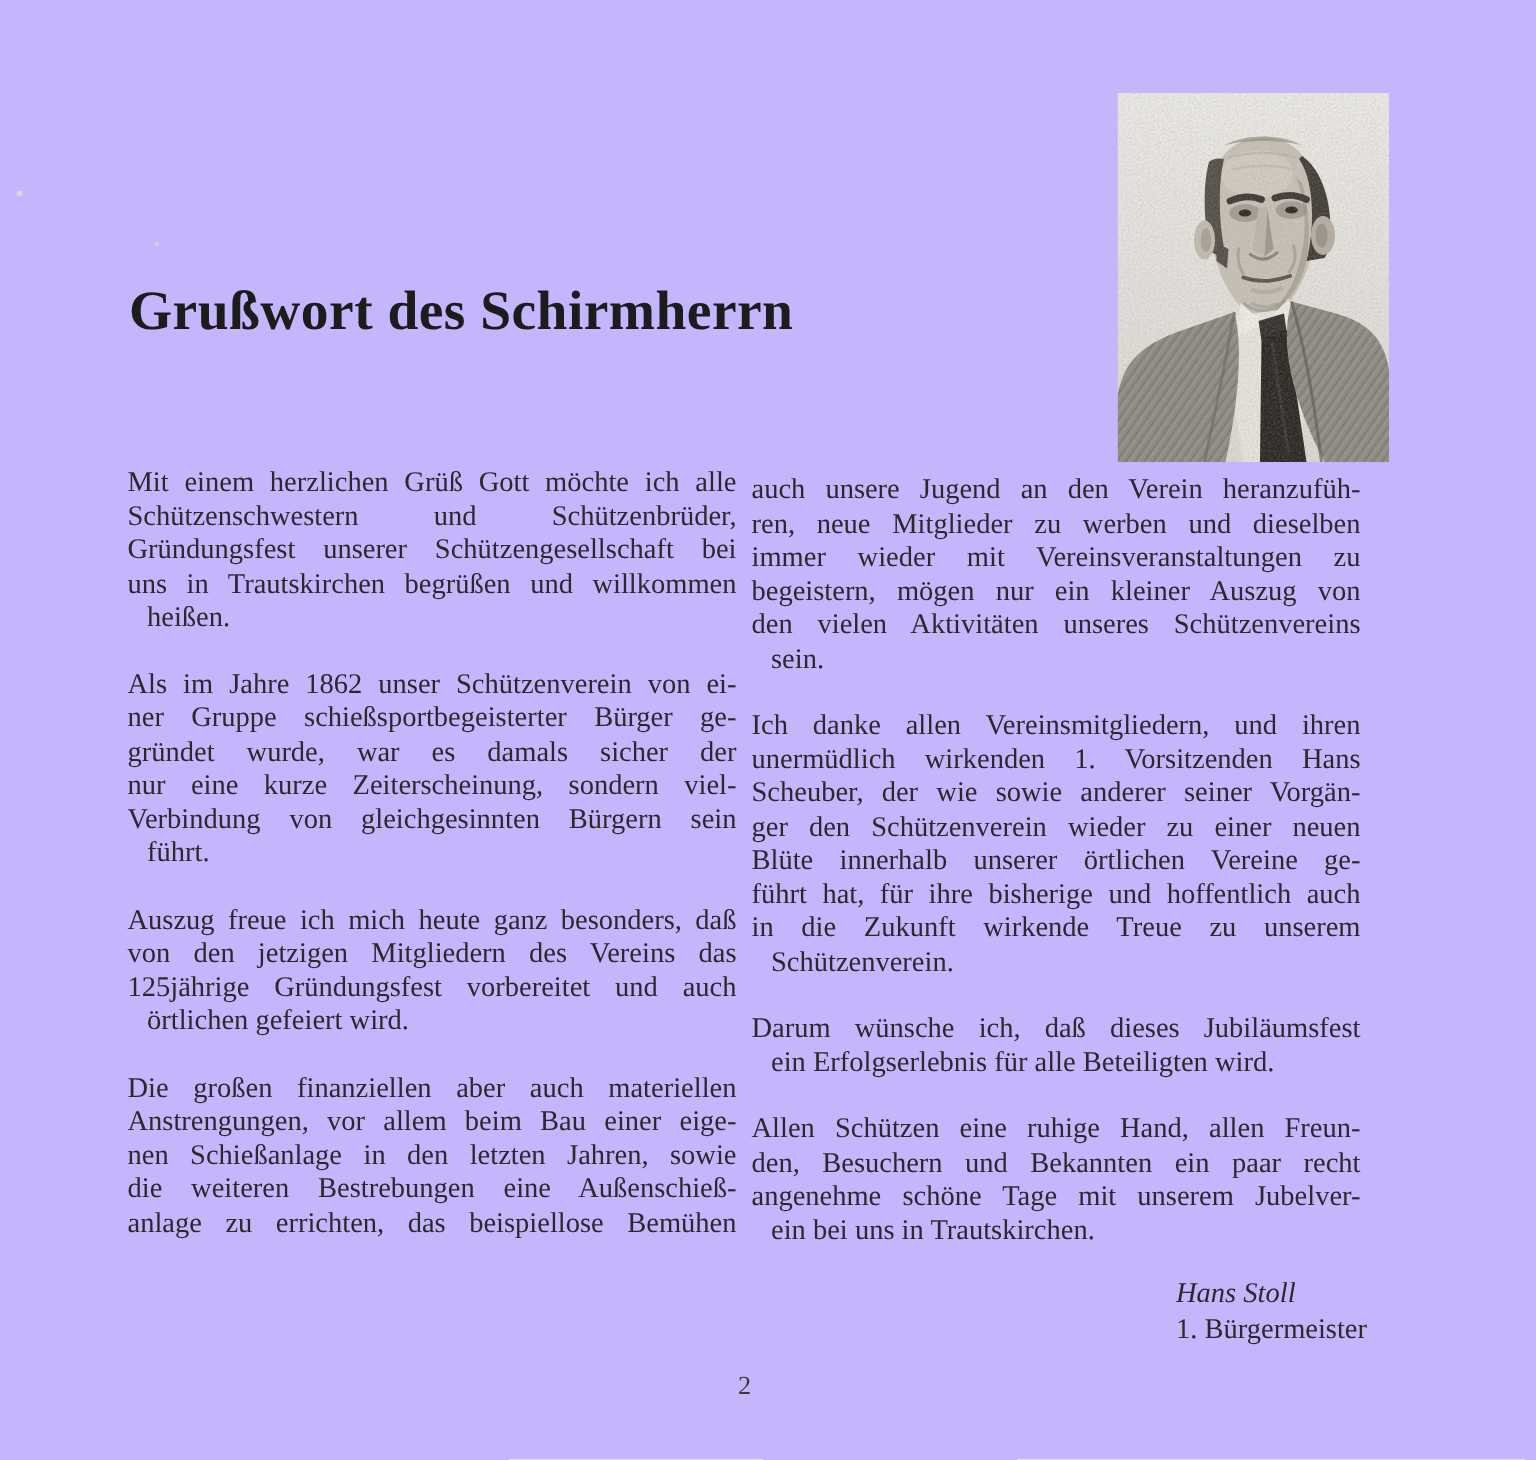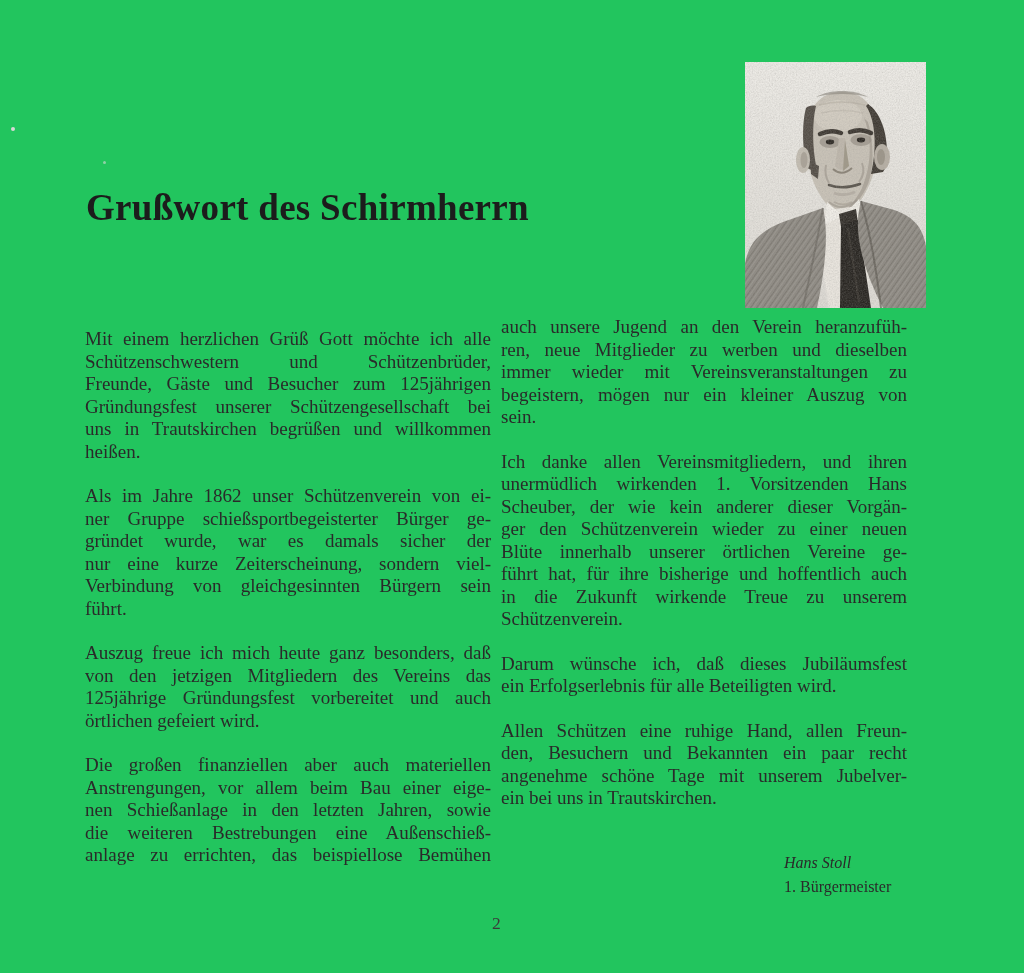--- a/index.html
+++ b/index.html
@@ -1,42 +1,42 @@
 <!DOCTYPE html>
 <html lang="de"><head>
 <meta charset="utf-8">
 <style>
   html,body{margin:0;padding:0;background:#ffffff;}
   .page{
     position:relative;width:1024px;height:973px;overflow:hidden;
-    background:#22c55e;color:#2a2a2a;
+    background:#c4b5fd;color:#2a2a2a;
     font-family:"Liberation Serif","DejaVu Serif",serif;
   }
   .speck{position:absolute;border-radius:50%;background:#d9d9d7;}
   .speck.s1{left:11px;top:127px;width:4px;height:4px;}
   .speck.s2{left:103px;top:161px;width:3px;height:3px;opacity:.6;}
 
   .title{
     position:absolute;left:86px;top:186px;margin:0;
     font-size:37px;font-weight:700;color:#1c1c1c;letter-spacing:.3px;
     white-space:nowrap;
   }
 
   .photo-frame{position:absolute;left:745px;top:62px;width:181px;height:246px;}
   .photo-frame svg{display:block;width:100%;height:100%;}
 
   .col{position:absolute;width:406px;font-size:19px;line-height:22.5px;}
-  .col-left{left:85px;top:328px;}
+  .col-left{left:85px;top:311px;}
   .col-right{left:501px;top:316px;}
   .para{margin:0 0 22px 0;}
   .para:last-child{margin-bottom:0;}
   .line{text-align:justify;text-align-last:justify;white-space:normal;}
-  .line.last{text-align:last;text-align-last:left;}
+  .line.last{text-align:last;text-align-last:left;margin-left:13px;}
 
-  .signature{position:absolute;left:784px;top:851px;font-size:16px;line-height:23.5px;}
+  .signature{position:absolute;left:784px;top:851px;font-size:19px;line-height:23.5px;}
   .sig-name{font-style:italic;}
 
   .page-number{position:absolute;left:492px;top:913px;font-size:17.5px;color:#3a3a3a;}
 </style>
 </head>
 <body>
 
 <div class="page">
 
   <span class="speck s1"></span>
@@ -116,21 +116,20 @@
       <path d="M116,139 Q128,180 136,246" stroke="#5f5b54" stroke-width="2" fill="none" opacity="0.7"></path>
 
       <rect width="181" height="246" filter="url(#grain)" opacity="0.5"></rect>
     </svg>
   </figure>
 
   <div class="col col-left">
       <div class="para">
         <div class="line">Mit einem herzlichen Grüß Gott möchte ich alle</div>
         <div class="line">Schützenschwestern und Schützenbrüder,</div>
-        <div class="line">Freunde, Gäste und Besucher zum 125jährigen</div>
         <div class="line">Gründungsfest unserer Schützengesellschaft bei</div>
         <div class="line">uns in Trautskirchen begrüßen und willkommen</div>
         <div class="line last">heißen.</div>
       </div>
       <div class="para">
         <div class="line">Als im Jahre 1862 unser Schützenverein von ei-</div>
         <div class="line">ner Gruppe schießsportbegeisterter Bürger ge-</div>
         <div class="line">gründet wurde, war es damals sicher der</div>
         <div class="line">nur eine kurze Zeiterscheinung, sondern viel-</div>
         <div class="line">Verbindung von gleichgesinnten Bürgern sein</div>
@@ -149,26 +148,27 @@
         <div class="line">die weiteren Bestrebungen eine Außenschieß-</div>
         <div class="line">anlage zu errichten, das beispiellose Bemühen</div>
       </div>
     </div>
   <div class="col col-right">
       <div class="para">
         <div class="line">auch unsere Jugend an den Verein heranzufüh-</div>
         <div class="line">ren, neue Mitglieder zu werben und dieselben</div>
         <div class="line">immer wieder mit Vereinsveranstaltungen zu</div>
         <div class="line">begeistern, mögen nur ein kleiner Auszug von</div>
+        <div class="line">den vielen Aktivitäten unseres Schützenvereins</div>
         <div class="line last">sein.</div>
       </div>
       <div class="para">
         <div class="line">Ich danke allen Vereinsmitgliedern, und ihren</div>
         <div class="line">unermüdlich wirkenden 1. Vorsitzenden Hans</div>
-        <div class="line">Scheuber, der wie kein anderer dieser Vorgän-</div>
+        <div class="line">Scheuber, der wie sowie anderer seiner Vorgän-</div>
         <div class="line">ger den Schützenverein wieder zu einer neuen</div>
         <div class="line">Blüte innerhalb unserer örtlichen Vereine ge-</div>
         <div class="line">führt hat, für ihre bisherige und hoffentlich auch</div>
         <div class="line">in die Zukunft wirkende Treue zu unserem</div>
         <div class="line last">Schützenverein.</div>
       </div>
       <div class="para">
         <div class="line">Darum wünsche ich, daß dieses Jubiläumsfest</div>
         <div class="line last">ein Erfolgserlebnis für alle Beteiligten wird.</div>
       </div>

